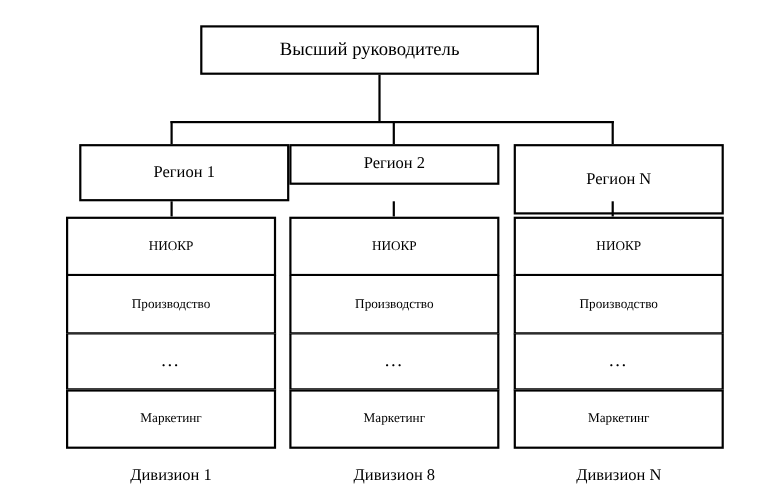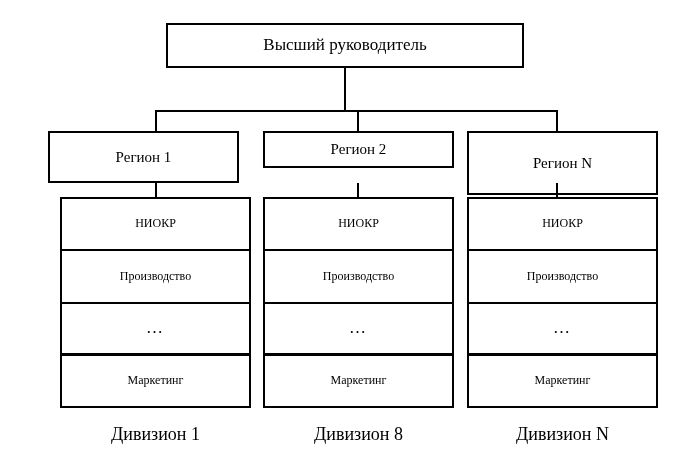--- a/index.html
+++ b/index.html
@@ -49,43 +49,43 @@
   }
   .vline {
     width: 2px;
   }
   .hline {
     height: 2px;
   }
   .caption {
     position: absolute;
     text-align: center;
-    font-size: 18px;
+    font-size: 15px;
     color: #000000;
     white-space: nowrap;
   }
 </style>
 </head>
 <body>
 
 <div id="canvas">
 
-  <div class="box top-box" style="left:166px; top:23px; width:358px; height:45px;align-items:center;">
+  <div class="box top-box" style="left:182px; top:23px; width:308px; height:45px;align-items:center;">
     <span>Высший руководитель</span>
   </div>
 
   <div class="line vline" style="left:344px; top:68px; width:2px; height:43px;"></div>
 
   <div class="line hline" style="left:155px; top:110px; width:403px; height:2px;"></div>
 
   <div class="line vline" style="left:155px; top:110px; width:2px; height:22px;"></div>
   <div class="line vline" style="left:357px; top:110px; width:2px; height:22px;"></div>
   <div class="line vline" style="left:556px; top:110px; width:2px; height:22px;"></div>
 
-  <div class="box region-box" style="left:48px; top:131px; width:191px; height:52px;">
+  <div class="box region-box" style="left:72px; top:131px; width:191px; height:52px;">
     <span>Регион 1</span>
   </div>
   <div class="line vline" style="left:155px; top:183px; width:2px; height:14px;"></div>
 
   <div class="box func-box" style="left:60px; top:197px; width:191px; height:54px;">
     <span>НИОКР</span>
   </div>
   <div class="box func-box stacked-mid" style="left:60px; top:250px; width:191px; height:54px;">
     <span>Производство</span>
   </div>

